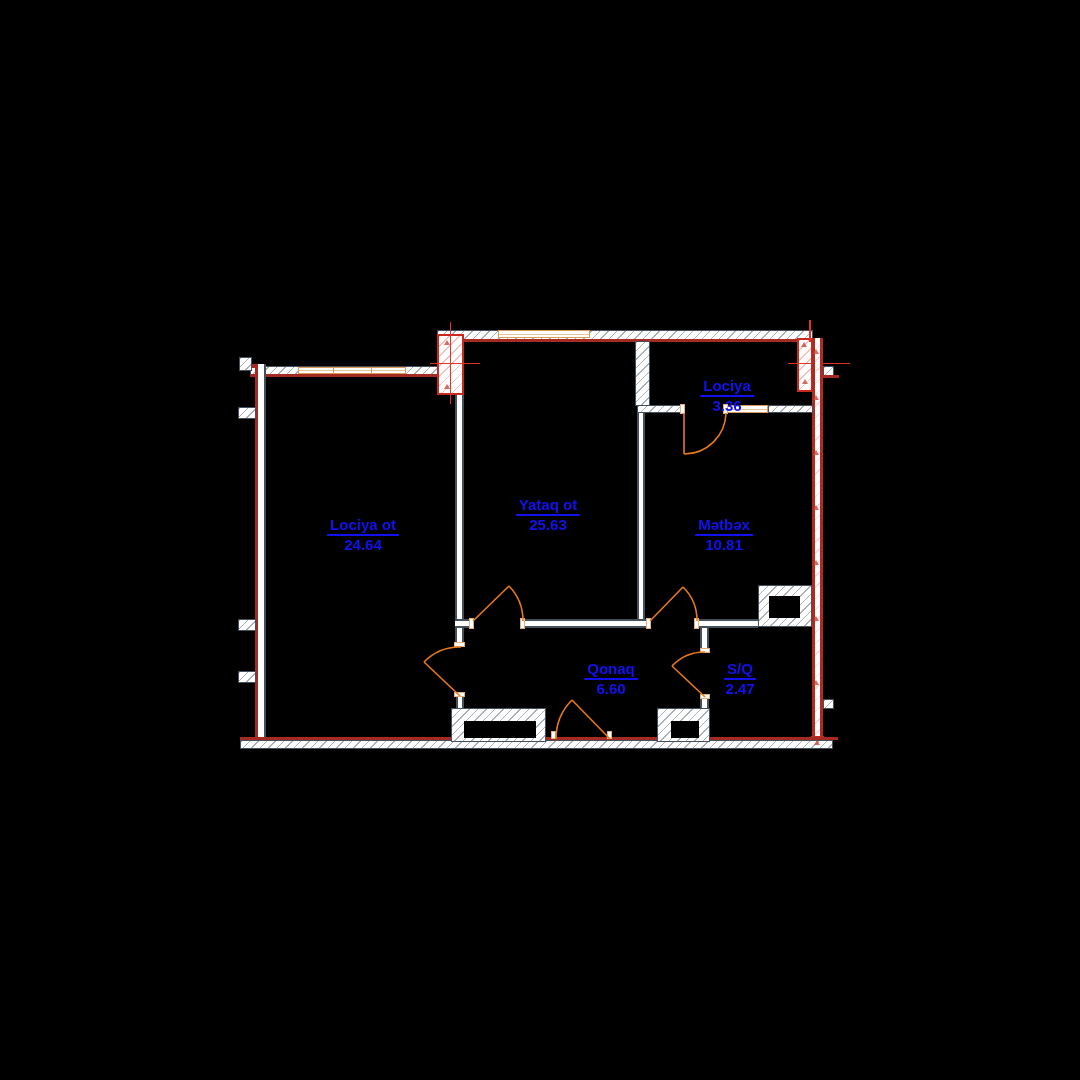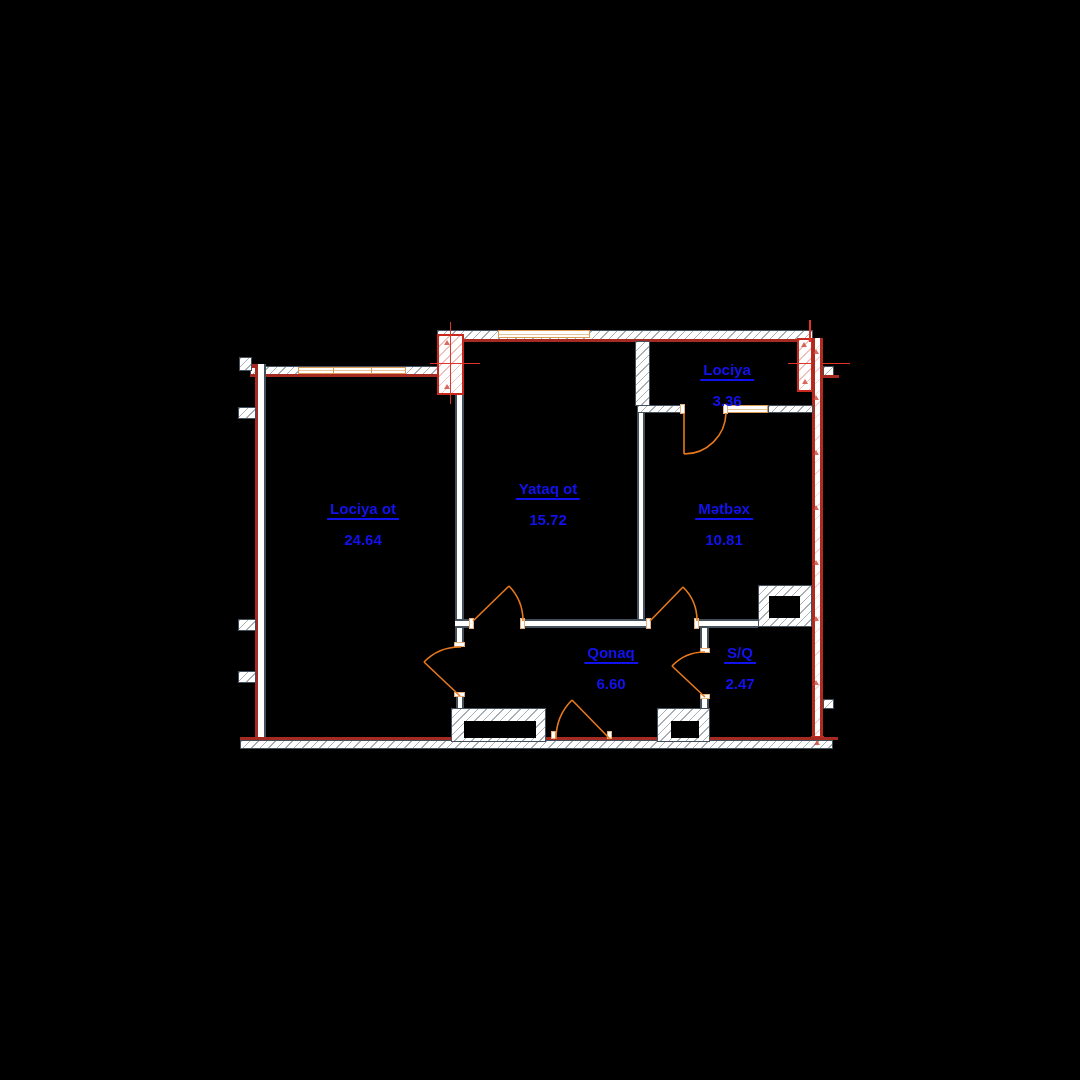--- a/index.html
+++ b/index.html
@@ -33,22 +33,22 @@
   .jamb{background:#fff;border:1px solid #e8b07a;}
   .black{background:#000;}
   .tri{
     width:0;height:0;border-left:3px solid transparent;border-right:3px solid transparent;
     border-bottom:5px solid rgba(205,70,58,.8);
   }
   .room-label{
     position:absolute;transform:translateX(-50%);text-align:center;
     color:#1212ef;font-weight:bold;font-size:15px;line-height:16px;white-space:nowrap;
   }
-  .room-label .name{display:inline-block;border-bottom:2px solid #1212ef;padding:0 3px 1px 3px;}
-  .room-label .area{padding-top:12px;}
+  .room-label .name{display:inline-block;border-bottom:2px solid #1212ef;padding:0 3px 1px 3px;margin-top:16px;}
+  .room-label .area{padding-top:1px;}
   svg{position:absolute;left:0;top:0;}
 </style>
 </head>
 <body>
 
 <div id="canvas">
 
   <div class="w hatch" style="left:437px;top:330px;width:376px;height:12px;"></div>
   <div class="w window" style="left:498px;top:330px;width:92px;height:8px;">
     <div class="winline"></div>
@@ -156,21 +156,21 @@
   <div class="w tri" style="left:444px;top:384px;"></div>
   <div class="w tri" style="left:801px;top:342px;"></div>
   <div class="w tri" style="left:802px;top:379px;"></div>
 
   <div class="room-label" style="left:363px;top:501px;">
     <span class="name">Lociya ot</span>
     <div class="area">24.64</div>
   </div>
   <div class="room-label" style="left:548px;top:481px;">
     <span class="name">Yataq ot</span>
-    <div class="area">15.72</div>
+    <div class="area">25.63</div>
   </div>
   <div class="room-label" style="left:727px;top:362px;">
     <span class="name">Lociya</span>
     <div class="area">3.36</div>
   </div>
   <div class="room-label" style="left:724px;top:501px;">
     <span class="name">Mətbəx</span>
     <div class="area">10.81</div>
   </div>
   <div class="room-label" style="left:611px;top:645px;">

